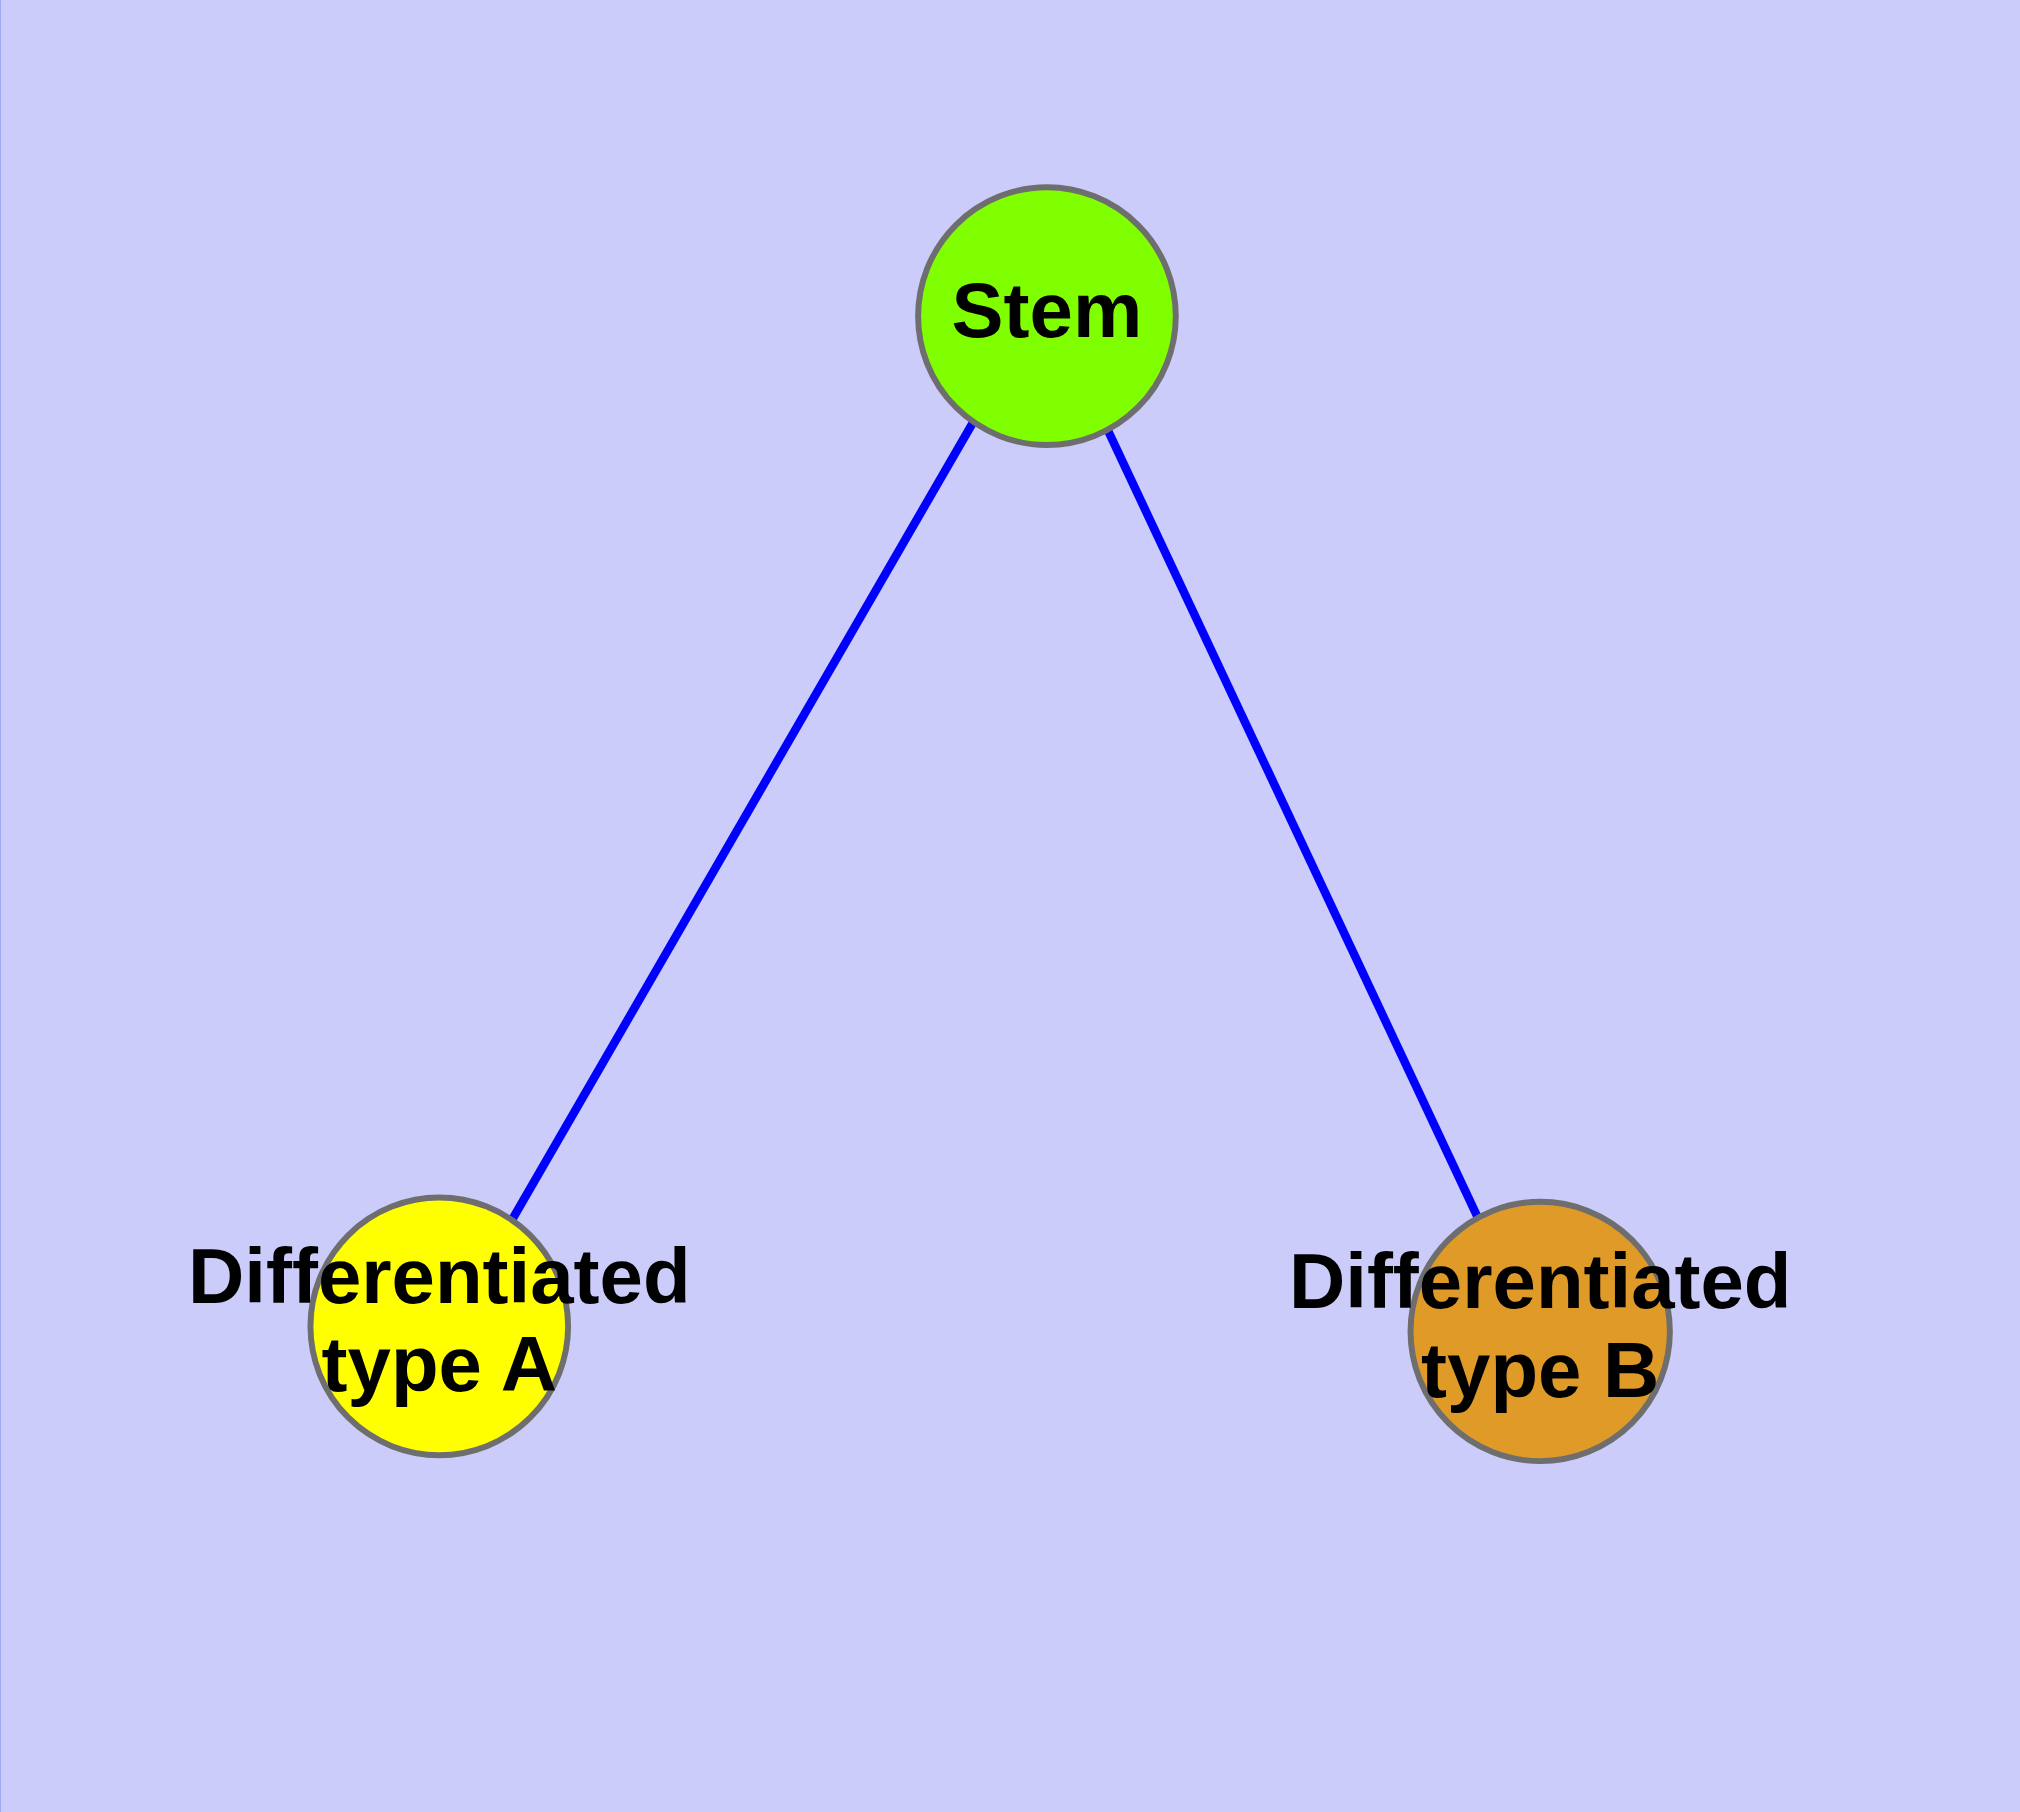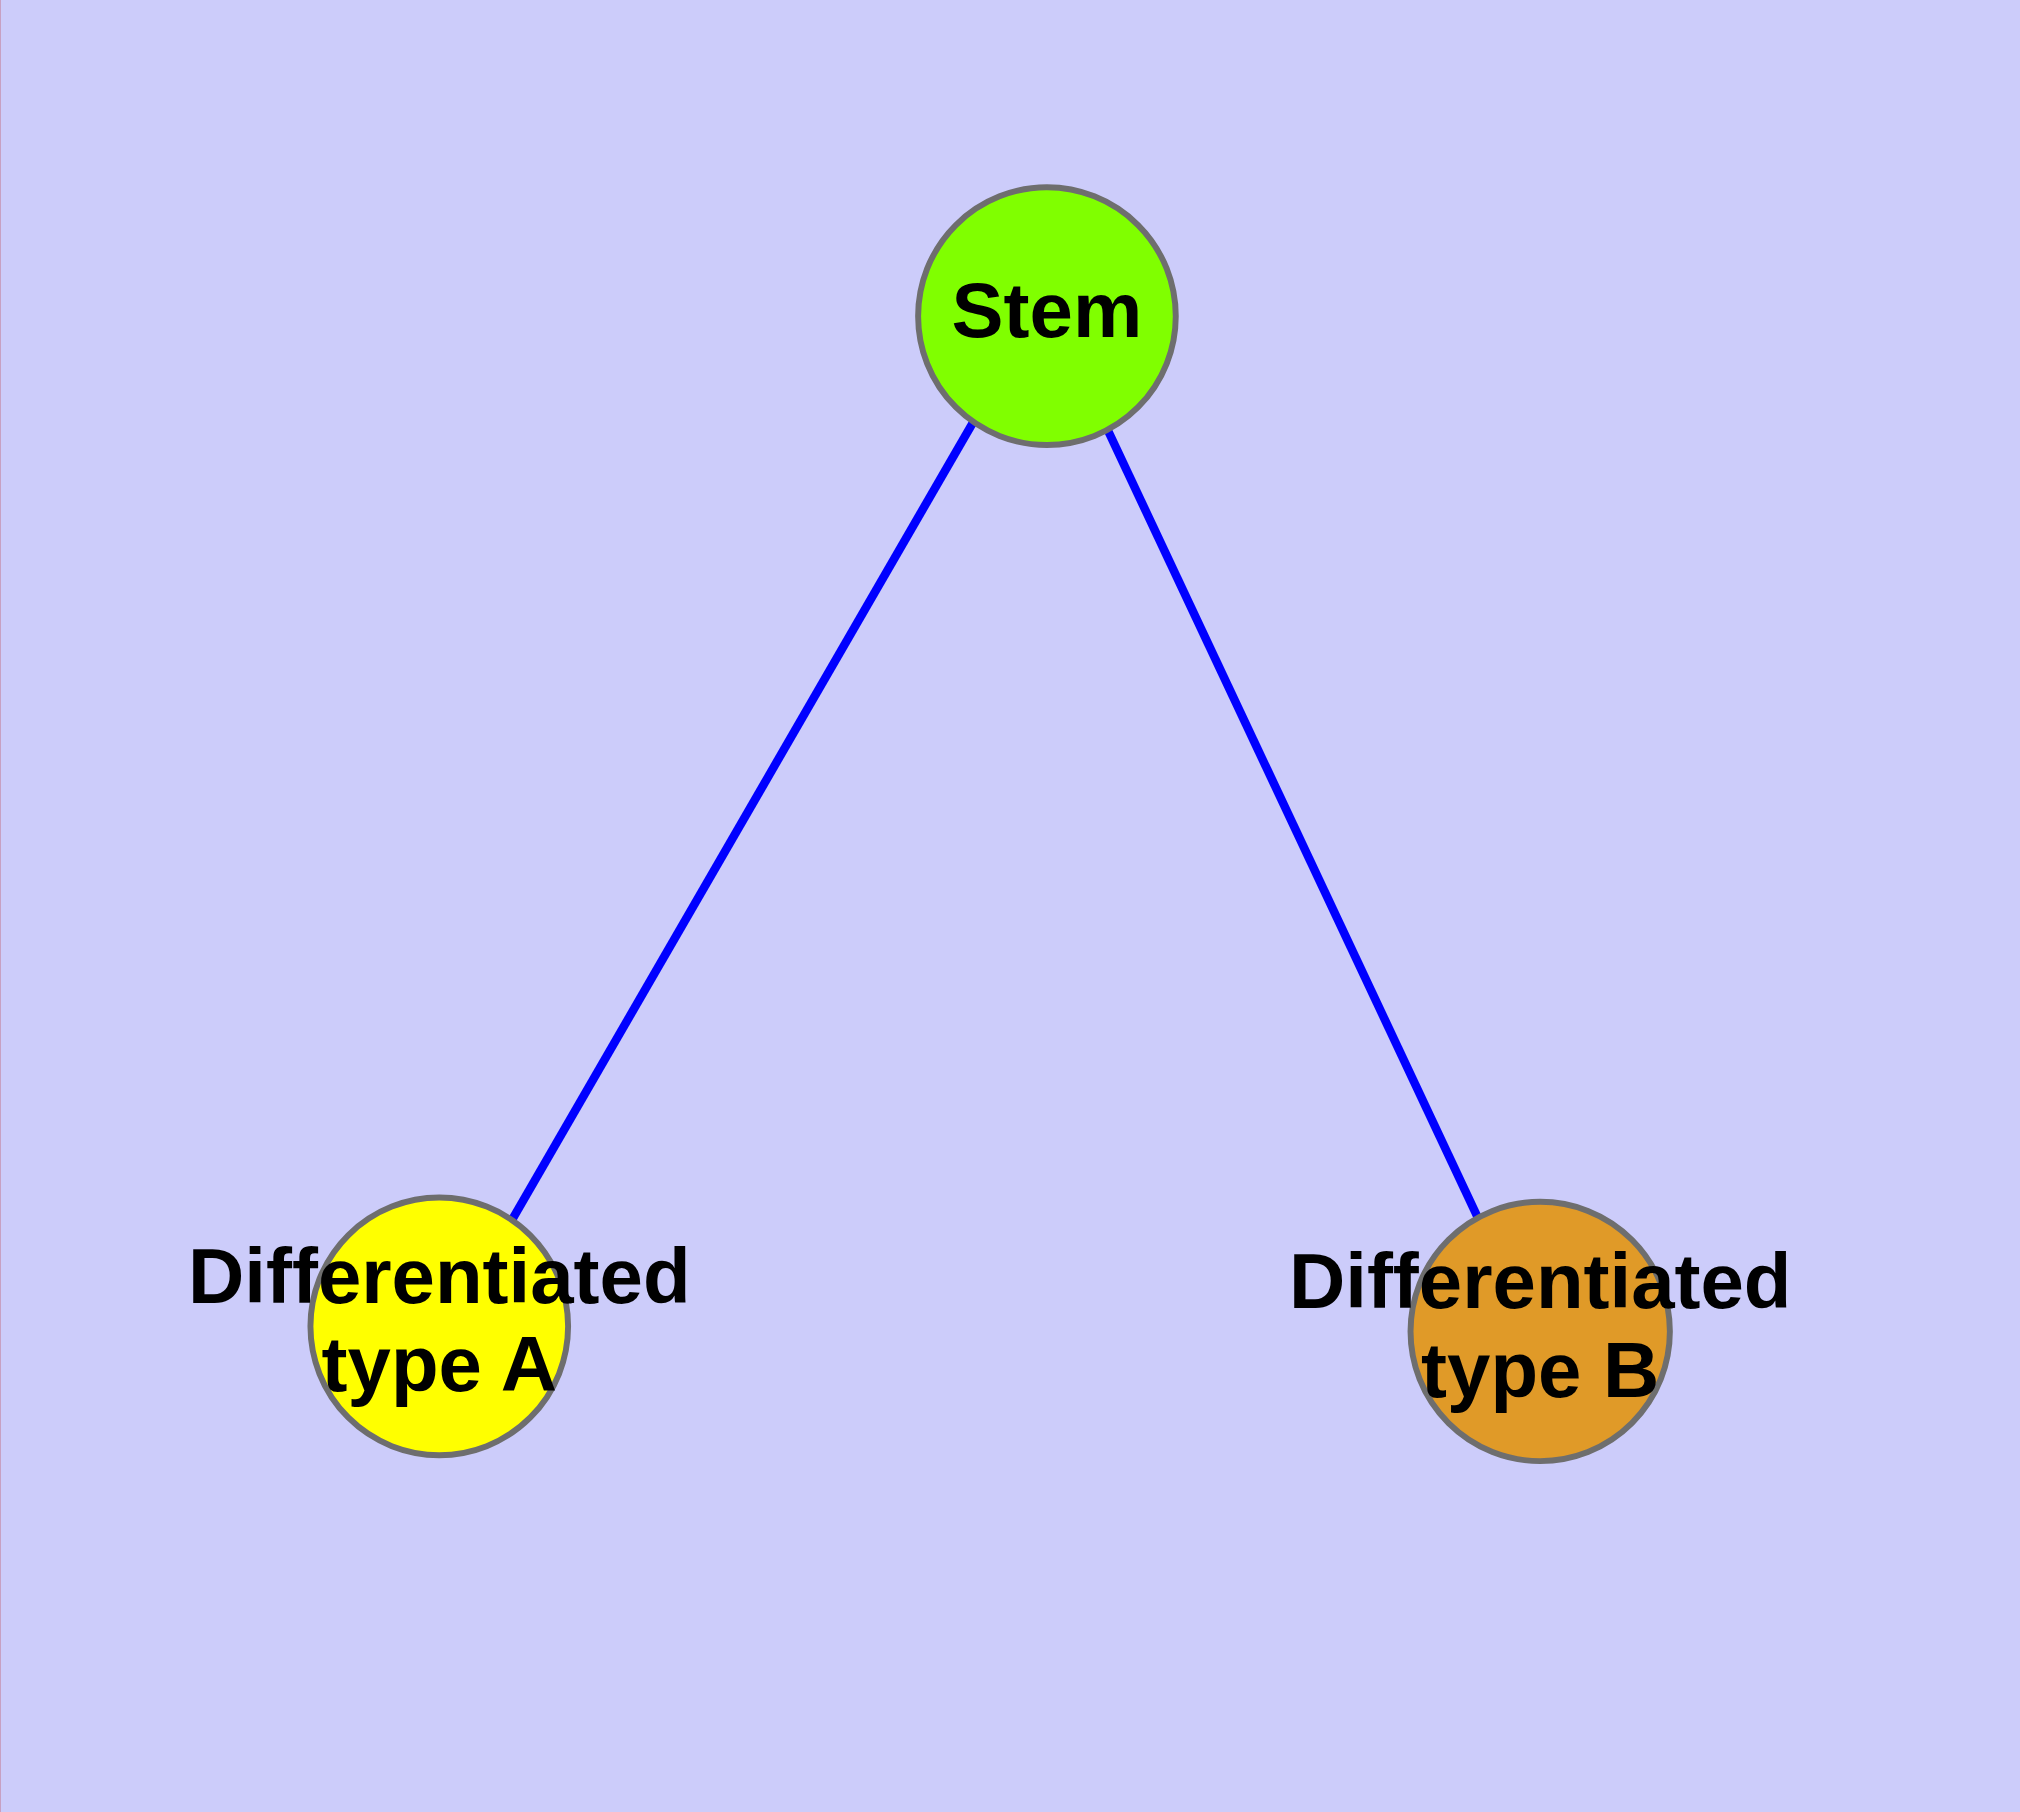--- a/index.html
+++ b/index.html
@@ -30,21 +30,21 @@
     fill: #000000;
     text-anchor: middle;
     dominant-baseline: middle;
     paint-order: normal;
     white-space: pre;
   }
 </style>
 </head>
 <body style="background: rgb(204, 204, 250);">
 
-<div id="canvas" style="width: 2021px; height: 1812px; background: #b91c1c;">
+<div id="canvas" style="width: 2021px; height: 1812px; background: #1d4ed8;">
   <svg id="graph-svg" viewBox="0 0 2384 2138" xmlns="http://www.w3.org/2000/svg">
 
     <rect id="bg-rect" x="0" y="0" width="2384" height="2138" fill="#ccccfa"></rect>
 
     <g id="edges-layer">
         <line x1="1148" y1="498" x2="604" y2="1439" stroke="#0000ff" stroke-width="10" stroke-linecap="butt"></line>
         <line x1="1307" y1="508" x2="1745" y2="1440" stroke="#0000ff" stroke-width="10" stroke-linecap="butt"></line>
       </g>
     <g id="nodes-layer">
         <circle cx="1235" cy="373" r="152" fill="#80ff00" stroke="#6e6e6e" stroke-width="7"></circle>

